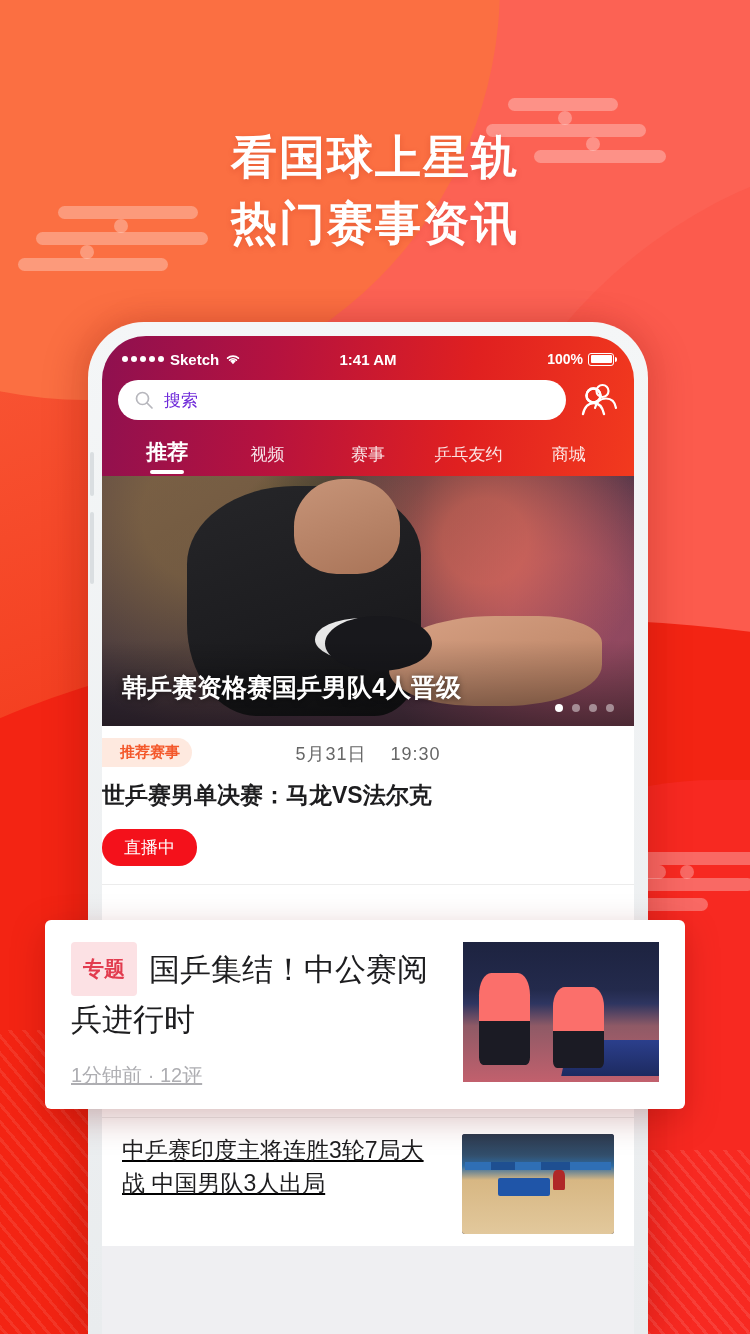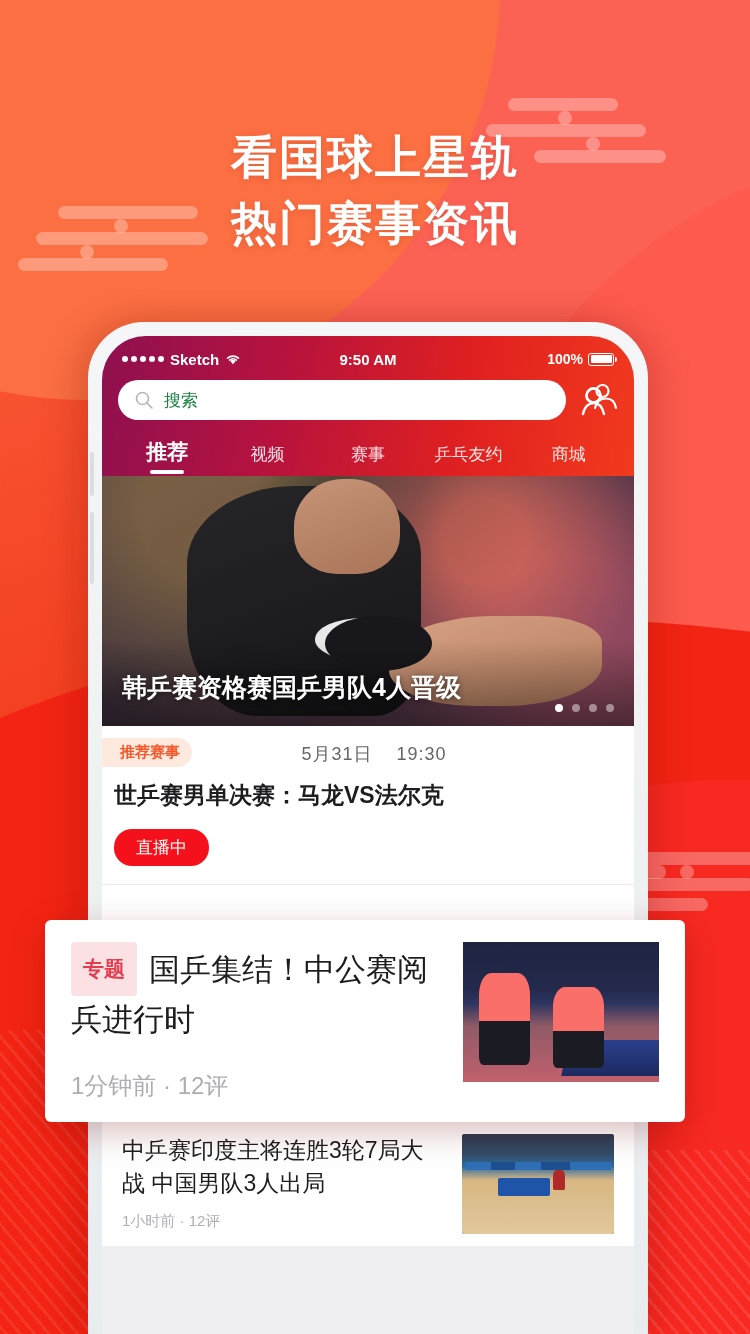--- a/index.html
+++ b/index.html
@@ -112,21 +112,21 @@
   .sb-right { flex:1; display:flex; align-items:center; justify-content:flex-end; gap:5px; font-size:14px; }
   .batt { width:26px; height:13px; border:1.5px solid #fff; border-radius:3px; position:relative; }
   .batt i { position:absolute; inset:1.5px; background:#fff; border-radius:1px; display:block; }
   .batt:after { content:""; position:absolute; right:-4px; top:3.5px; width:2.5px; height:5px; background:#fff; border-radius:0 2px 2px 0; }
 
   .searchrow { display:flex; align-items:center; padding:6px 16px 10px 16px; gap:12px; }
   .searchbox {
     flex:1; height:40px; background:#fff; border-radius:20px;
     display:flex; align-items:center; gap:10px; padding:0 16px;
   }
-  .searchbox .ph { color:#15803d; font-size:17px; }
+  .searchbox .ph { color:#6d28d9; font-size:17px; }
 
   .tabs { display:flex; align-items:flex-end; padding:0 18px; height:46px; gap:6px; }
   .tab {
     flex:1; text-align:center; color:#fff; font-size:17px;
     opacity:.88; padding-bottom:10px; position:relative; white-space:nowrap;
   }
   .tab.active { font-size:21px; font-weight:bold; opacity:1;text-align:center; }
   .tab.active:after {
     content:""; position:absolute; left:50%; transform:translateX(-50%);
     bottom:2px; width:34px; height:4px; background:#fff; border-radius:2px;
@@ -141,39 +141,40 @@
   }
   .hero-title {
     position:absolute; left:20px; bottom:22px; color:#fff;
     font-size:25px; font-weight:bold; text-shadow:0 1px 6px rgba(0,0,0,.6);
   }
   .hero-dots { position:absolute; right:20px; bottom:14px; display:flex; gap:9px; }
   .hero-dots s { width:8px; height:8px; border-radius:50%; background:rgba(255,255,255,.45); display:block; }
   .hero-dots s.on { background:#fff; }
 
   
-  .match { background:#fff; padding:0 0 18px 12px; position:relative; }
+  .match { background:#fff; padding:0 0 18px 0; position:relative; }
   .match-badge {
     position:absolute; left:0; top:12px;
     background:#FEE9DF; color:#F4582B; font-size:15px; font-weight:bold;
     padding:5px 12px 5px 18px; border-radius:0 16px 16px 0;
   }
   .match-date { text-align:center; padding-top:16px; color:#666; font-size:18px; letter-spacing:1px; }
   .match-title { text-align:left; padding-top:14px; color:#1d1d1f; font-size:23px; font-weight:bold; }
   .match-live { text-align:left; padding-top:18px; }
   .match-live span {
     display:inline-block; background:#F4111B; color:#fff;
     font-size:17px; padding:7px 22px; border-radius:18px;
   }
 
   
   .newslist { background:#fff; }
   .news {
     display:flex; gap:16px; padding:16px 20px 12px 20px;
     border-top:1px solid #ECECEC;
+    text-decoration:underline;
   }
   .news-main { flex:1; min-width:0; }
   .news-title { font-size:23px; line-height:33px; color:#1d1d1f; }
   .news-meta { margin-top:12px; font-size:15px; color:#AFAFB4; }
   .news-thumb {
     width:152px; height:100px; border-radius:3px; flex:none; overflow:hidden;
     position:relative; background:#224;
   }
 
   
@@ -184,21 +185,21 @@
     padding:22px 26px 20px 26px;
     display:flex; gap:12px;
   }
   .fc-main { flex:1; min-width:0; }
   .fc-title { font-size:31px; line-height:48px; color:#1d1d1f; }
   .fc-badge {
     display:inline-block; background:#FCE1E4; color:#E23C4F;
     font-size:21px; font-weight:bold; padding:3px 12px; border-radius:4px;
     vertical-align:4px; margin-right:12px;
   }
-  .fc-meta { margin-top:26px; font-size:24px; color:#AEAEB2; }
+  .fc-meta { margin-top:18px; font-size:20px; color:#AEAEB2;text-decoration:underline; }
   .fc-thumb { width:196px; height:140px; flex:none; overflow:hidden; position:relative; background:#113; }
 
   
   .ph-hero { position:absolute; inset:0;
     background:
       radial-gradient(circle at 72% 26%, rgba(255,120,90,.55) 0 10%, rgba(0,0,0,0) 38%),
       radial-gradient(circle at 88% 55%, rgba(210,90,120,.45) 0 12%, rgba(0,0,0,0) 40%),
       radial-gradient(circle at 20% 16%, rgba(190,150,70,.40) 0 14%, rgba(0,0,0,0) 45%),
       radial-gradient(ellipse 120px 150px at 40% 40%, #2a2a2e 0 60%, rgba(0,0,0,0) 80%),
       linear-gradient(150deg,#4d3c44 0%,#3b2f3c 40%,#55384a 75%,#6b4050 100%);
@@ -314,21 +315,21 @@
           </span>
           <span>Sketch</span>
           <span style="display:inline-block;">
             <svg width="16" height="12" viewBox="0 0 16 12">
               <path d="M8 11.2 L5.2 7.9 A4.4 4.4 0 0 1 10.8 7.9 Z" fill="#fff"></path>
               <path d="M2.6 5.2 A8 8 0 0 1 13.4 5.2" stroke="#fff" stroke-width="1.7" fill="none" stroke-linecap="round"></path>
               <path d="M4.6 7.2 A5.2 5.2 0 0 1 11.4 7.2" stroke="#fff" stroke-width="1.6" fill="none" stroke-linecap="round"></path>
             </svg>
           </span>
         </div>
-        <div class="sb-center">9:50 AM</div>
+        <div class="sb-center">1:41 AM</div>
         <div class="sb-right">
           <span>100%</span>
           <span class="batt">
               <i></i>
             </span>
         </div>
       </div>
 
       <div class="searchrow">
         <div class="searchbox">
@@ -400,21 +401,20 @@
           <div class="ph-bad">
               <div class="ph-bad-p2"></div>
               <div class="ph-bad-net"></div>
             </div>
         </div>
       </div>
 
       <div class="news">
         <div class="news-main">
           <div class="news-title">中乒赛印度主将连胜3轮7局大战 中国男队3人出局</div>
-          <div class="news-meta">1小时前 · 12评</div>
         </div>
         <div class="news-thumb">
           <div class="ph-gym">
               <div class="ph-gym-p"></div>
             </div>
         </div>
       </div>
     </div>
 
   </div>

